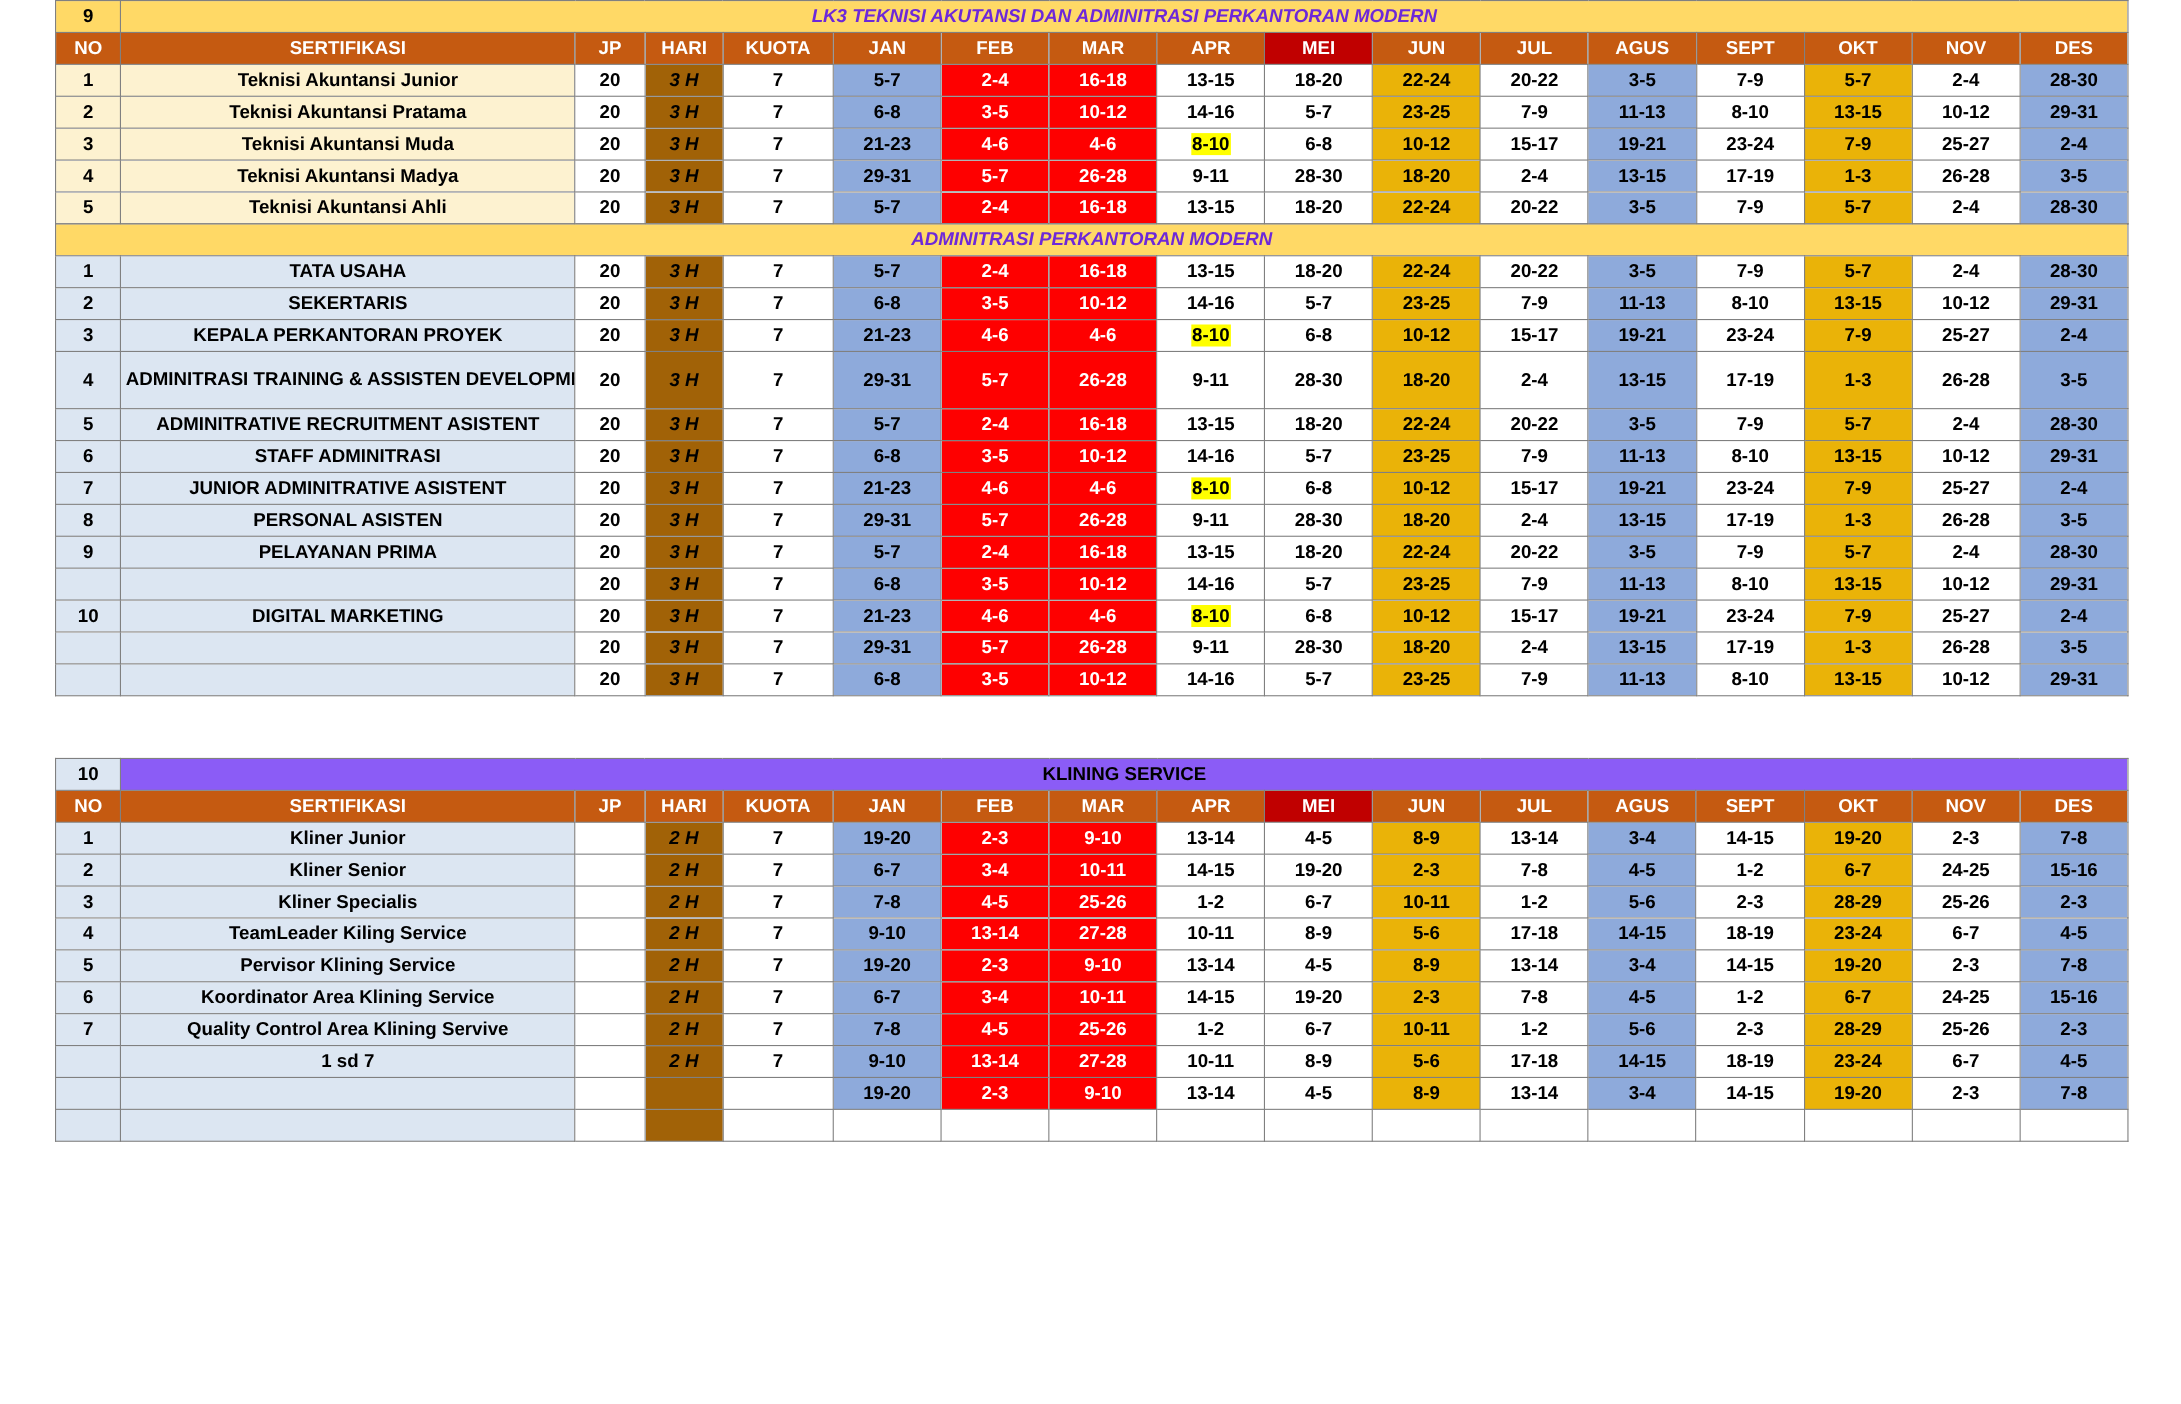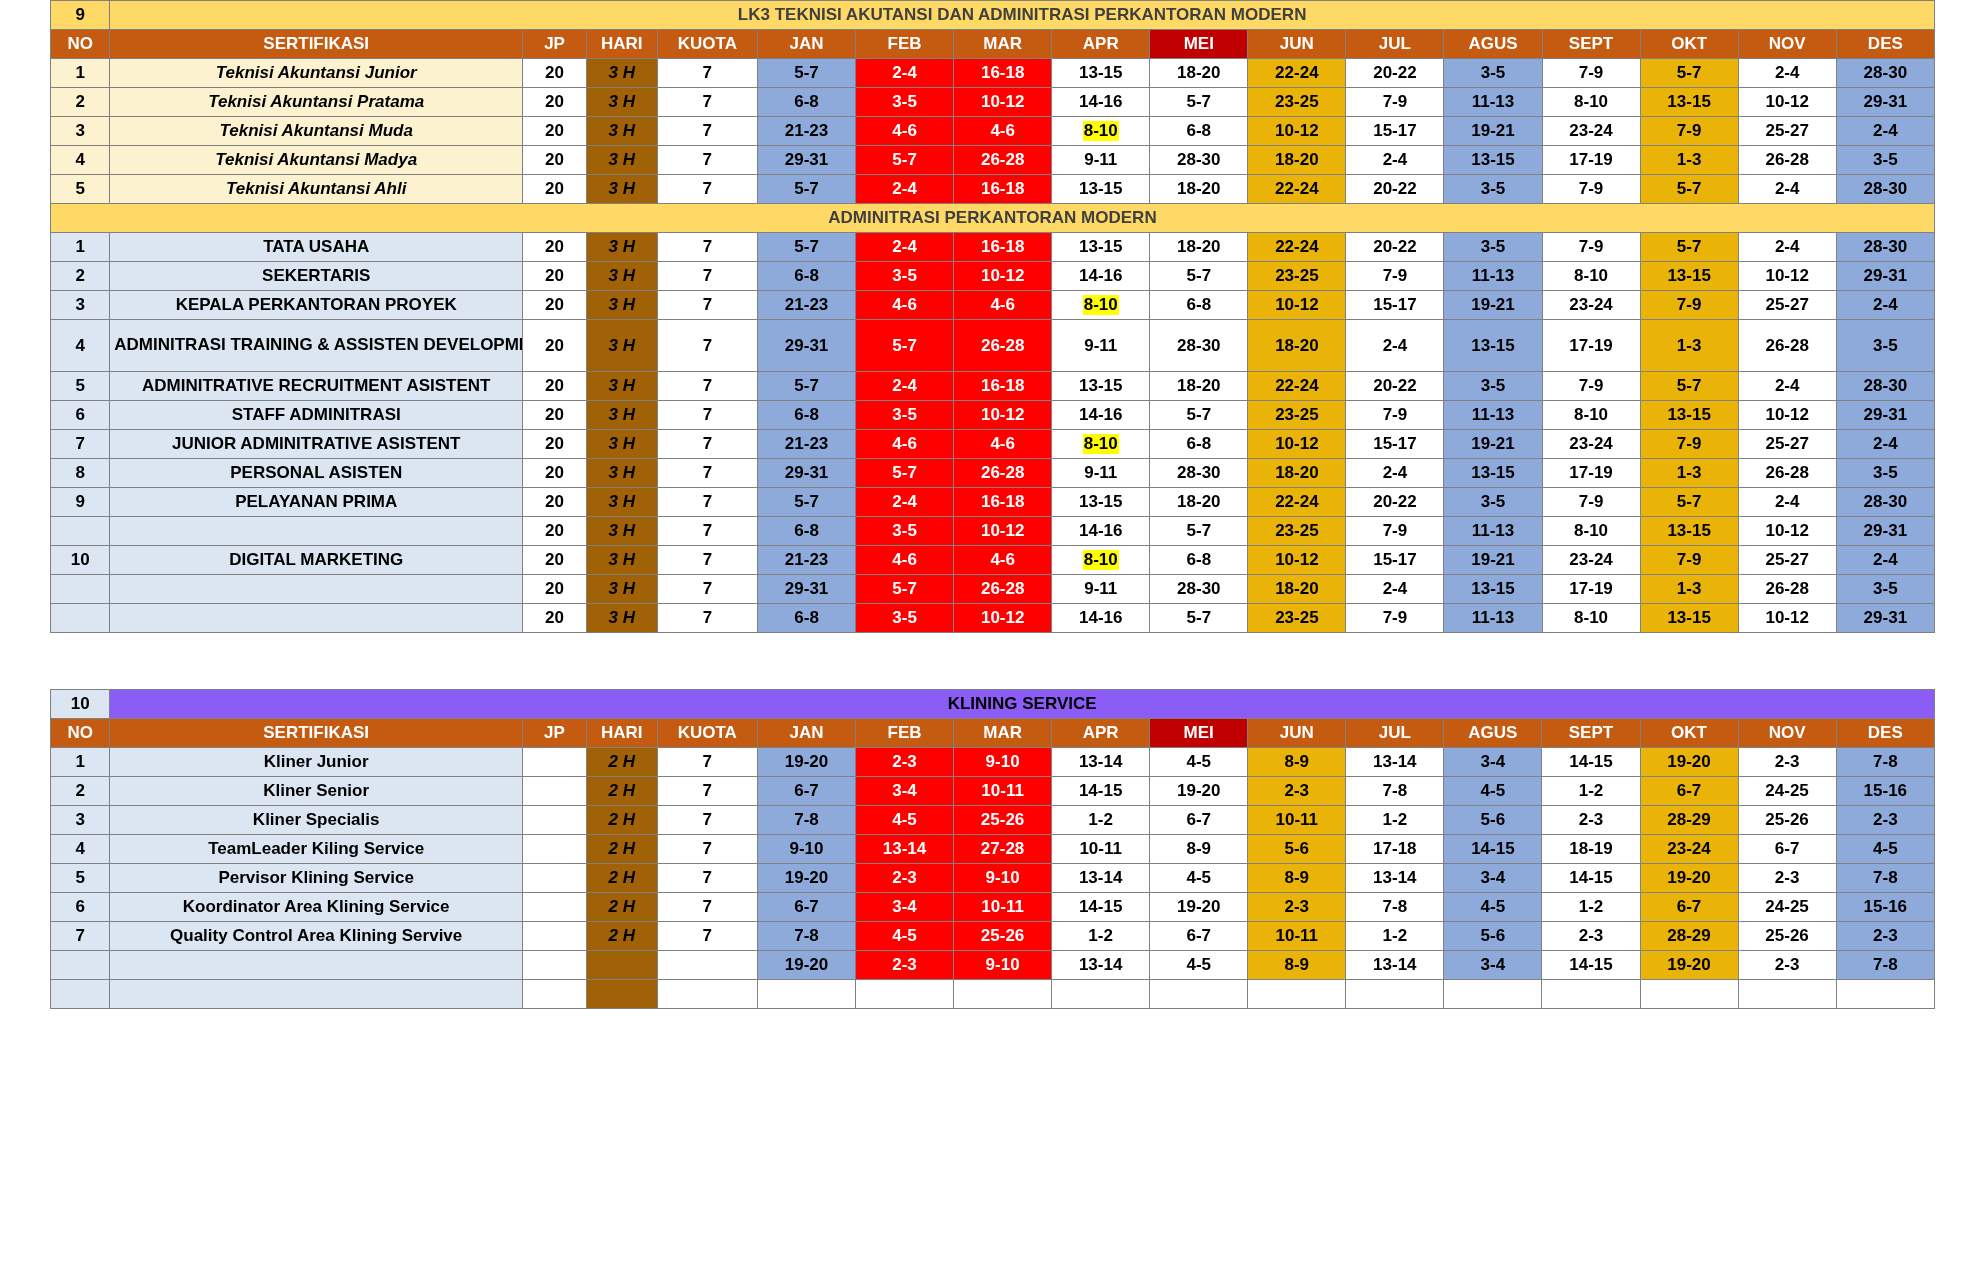--- a/index.html
+++ b/index.html
@@ -55,22 +55,23 @@
     text-align: center;
     color: #000;
     height: 40px;
   }
   .banner-title {
     background: #ffd966;
     font-size: 26px;
     font-weight: bold;
     text-align: left;
     padding-left: 10px;
-    color: #404040;
+    color: #6d28d9;
     height: 40px;
+    font-style: italic;
   }
   .banner-no-blue {
     background: #dce6f2;
     font-size: 27px;
     font-weight: bold;
     text-align: center;
     height: 40px;
   }
   .banner-title-blue {
     background: #8b5cf6;
@@ -94,21 +95,21 @@
     text-align: left;
     padding-left: 10px;
   }
   .hdr-mei {
     background: #c00000;
     margin-top: 39px;
   }
 
   
   .nm-cream { background: #fdf2d0; font-weight: normal; font-size: 18px; }
-  .cert-cream { background: #fdf2d0; text-align: left; padding-left: 10px; font-weight: normal; font-size: 18px; font-style: italic; }
+  .cert-cream { background: #fdf2d0; text-align: left; padding-left: 10px; font-weight: normal; font-size: 18px; }
   .nm-blue  { background: #dce6f2; font-weight: normal; font-size: 18px; }
   .cert-blue{ background: #dce6f2; text-align: left; padding-left: 10px; font-weight: bold; font-size: 17px; }
 
   .jp   { background: #ffffff; font-size: 14px; font-weight: bold; }
   .hari { background: #a16207; font-size: 17px; font-style: italic; }
   .kuota{ background: #ffffff; font-size: 17px; }
 
   .m-white  { background: #ffffff; color: #000; }
   .m-blue   { background: #8eaadb; color: #000; }
   .m-red    { background: #fe0000; color: #ffffff; }
@@ -733,20 +734,39 @@
           <td class="m-peach">10-11</td>
           <td class="m-white">1-2</td>
           <td class="m-blue">5-6</td>
           <td class="m-white">2-3</td>
           <td class="m-peach">28-29</td>
           <td class="m-white">25-26</td>
           <td class="m-blue">2-3</td>
         </tr>
         <tr>
           <td class="nm-blue"></td>
+          <td class="cert-blue">1 sd  7</td>
+          <td class="jp"></td>
+          <td class="hari">2 H</td>
+          <td class="kuota">7</td>
+          <td class="m-blue">9-10</td>
+          <td class="m-red">13-14</td>
+          <td class="m-red">27-28</td>
+          <td class="m-white">10-11</td>
+          <td class="m-white">8-9</td>
+          <td class="m-peach">5-6</td>
+          <td class="m-white">17-18</td>
+          <td class="m-blue">14-15</td>
+          <td class="m-white">18-19</td>
+          <td class="m-peach">23-24</td>
+          <td class="m-white">6-7</td>
+          <td class="m-blue">4-5</td>
+        </tr>
+        <tr>
+          <td class="nm-blue"></td>
           <td class="cert-blue"></td>
           <td class="jp"></td>
           <td class="hari"></td>
           <td class="kuota"></td>
           <td class="m-blue">19-20</td>
           <td class="m-red">2-3</td>
           <td class="m-red">9-10</td>
           <td class="m-white">13-14</td>
           <td class="m-white">4-5</td>
           <td class="m-peach">8-9</td>

